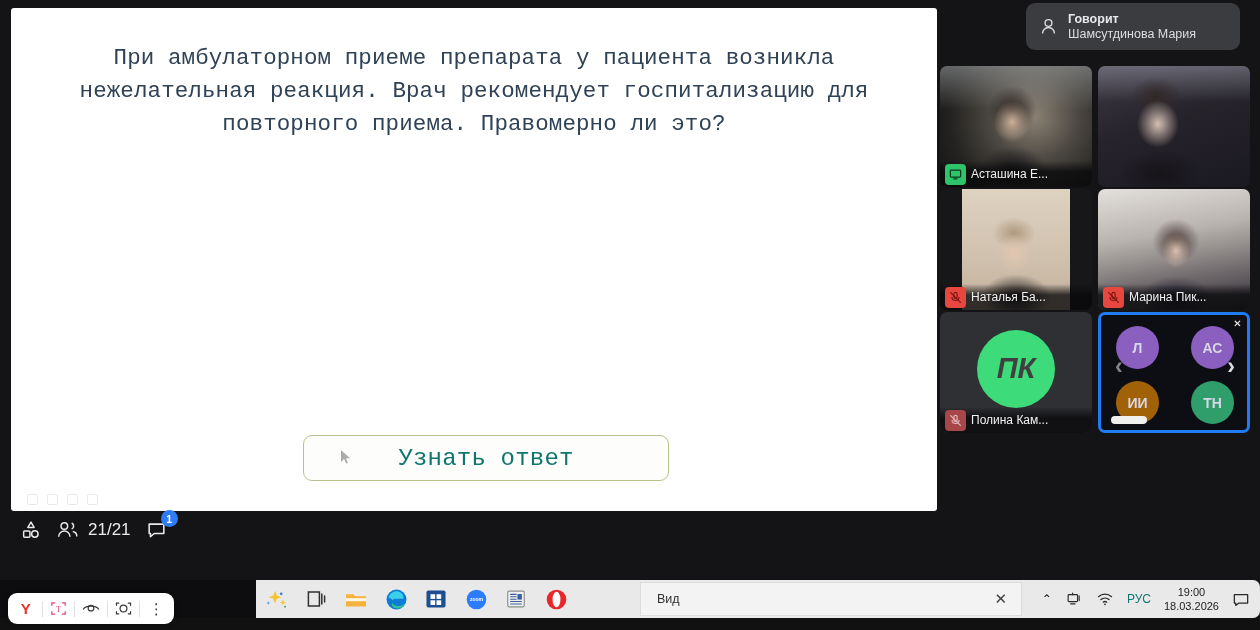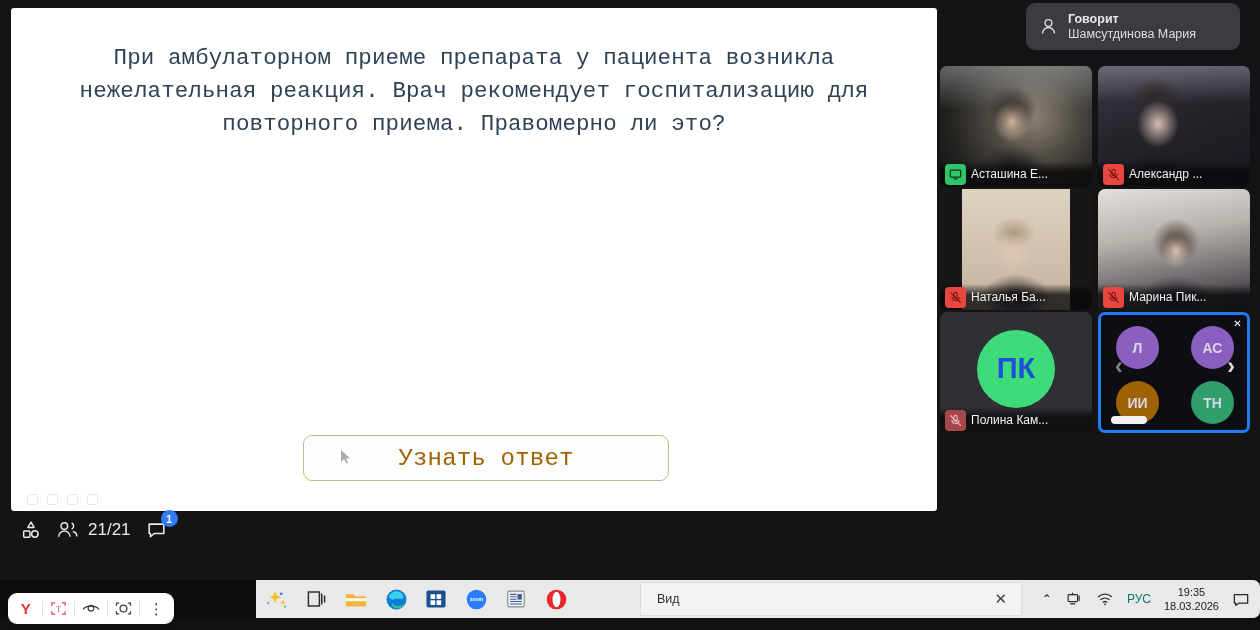--- a/index.html
+++ b/index.html
@@ -44,21 +44,21 @@
     letter-spacing: .1px;
   }
   .slide-btn {
     position: absolute;
     left: 292px; top: 427px;
     width: 366px; height: 46px;
     border: 1.6px solid #b5c48a;
     border-radius: 9px;
     background: #fdfdfb;
     display: flex; align-items: center; justify-content: center;
-    color: #a16207;
+    color: #0f766e;
     font-size: 24px;
     letter-spacing: .2px;
   }
   .cursor-arrow {
     position: absolute;
     left: 330px; top: 442px;
     width: 10px; height: 14px;
     opacity: .55;
   }
   .slide-ctrls {
@@ -122,21 +122,21 @@
   .badge.mic-off { background: #e8473f; }
   .badge.sharing { background: #2fc36a; }
 
   
   .avatar-big {
     position: absolute; left: 50%; top: 47%;
     transform: translate(-50%,-50%);
     width: 78px; height: 78px; border-radius: 50%;
     background: #3ddb79;
     display: flex; align-items: center; justify-content: center;
-    color: #1d4ed8; font-size: 29px; font-weight: bold;
+    color: #404040; font-size: 29px; font-weight: bold; font-style: italic;
   }
 
   
   .tile.selected { border: 3px solid #1f7cf2; background: #0d0d14; }
   .mini-grid { position: absolute; inset: 0; }
   .mini {
     position: absolute;
     width: 43px; height: 43px; border-radius: 50%;
     display: flex; align-items: center; justify-content: center;
     color: #d9d6e8; font-size: 14px; font-weight: bold;
@@ -287,30 +287,20 @@
           </div>
         </div>
 
         <div class="tile">
           <div class="vid" style="background:linear-gradient(160deg,#3f3a46 0%,#26232b 45%,#1a1820 100%);"></div>
           <div class="vid" style="background:
                radial-gradient(ellipse 30px 34px at 60px 58px, rgba(222,200,186,.95) 0%, rgba(222,200,186,0) 70%),
                radial-gradient(ellipse 36px 26px at 58px 30px, rgba(48,40,38,.95) 0%, rgba(48,40,38,0) 72%),
                radial-gradient(ellipse 54px 30px at 62px 108px, rgba(22,20,24,.95) 0%, rgba(22,20,24,0) 76%),
                linear-gradient(180deg, rgba(176,180,192,.4) 0%, rgba(176,180,192,0) 30%);"></div>
-          <div class="namebar">
-            <div class="badge mic-off">
-              <svg width="13" height="13" viewBox="0 0 24 24">
-                <rect x="9" y="2.5" width="6" height="11" rx="3" fill="none" stroke="#7e1512" stroke-width="2.1"></rect>
-                <path d="M5.5 11a6.5 6.5 0 0 0 13 0" fill="none" stroke="#7e1512" stroke-width="2.1"></path>
-                <path d="M3 3 L21 21" stroke="#7e1512" stroke-width="2.4" stroke-linecap="round"></path>
-              </svg>
-            </div>
-            <span class="label">Александр ...</span>
-          </div>
         </div>
       </div>
 
       <div class="trow">
         <div class="tile">
           <div class="vid" style="background:#17171a;"></div>
           <div class="vid" style="left:22px; right:22px;
                background:
                radial-gradient(ellipse 24px 28px at 52px 64px, rgba(226,198,176,.95) 0%, rgba(226,198,176,0) 70%),
                radial-gradient(ellipse 30px 22px at 52px 44px, rgba(170,148,120,.9) 0%, rgba(170,148,120,0) 72%),
@@ -495,21 +485,21 @@
         <path d="M8.4 2.2v2" stroke="#2a2a2a" stroke-width="1.3" stroke-linecap="round"></path>
       </svg>
       <svg width="18" height="16" viewBox="0 0 20 18">
         <path d="M2.6 6.4a11 11 0 0 1 14.8 0" fill="none" stroke="#2a2a2a" stroke-width="1.4" stroke-linecap="round"></path>
         <path d="M5.4 9.6a7 7 0 0 1 9.2 0" fill="none" stroke="#2a2a2a" stroke-width="1.4" stroke-linecap="round"></path>
         <path d="M8 12.6a3.2 3.2 0 0 1 4 0" fill="none" stroke="#2a2a2a" stroke-width="1.4" stroke-linecap="round"></path>
         <circle cx="10" cy="15" r="1" fill="#2a2a2a"></circle>
       </svg>
       <span class="lang">РУС</span>
       <div class="clock">
-        <div>19:35</div>
+        <div>19:00</div>
         <div>18.03.2026</div>
       </div>
       <svg width="18" height="17" viewBox="0 0 20 18">
         <path d="M2.6 3.6h14.8v9.4H7.6l-3.4 2.6v-2.6H2.6Z" fill="none" stroke="#2a2a2a" stroke-width="1.4" stroke-linejoin="round"></path>
       </svg>
     </div>
   </div>
 
   <div class="y-bar">
     <div class="y-btn">

